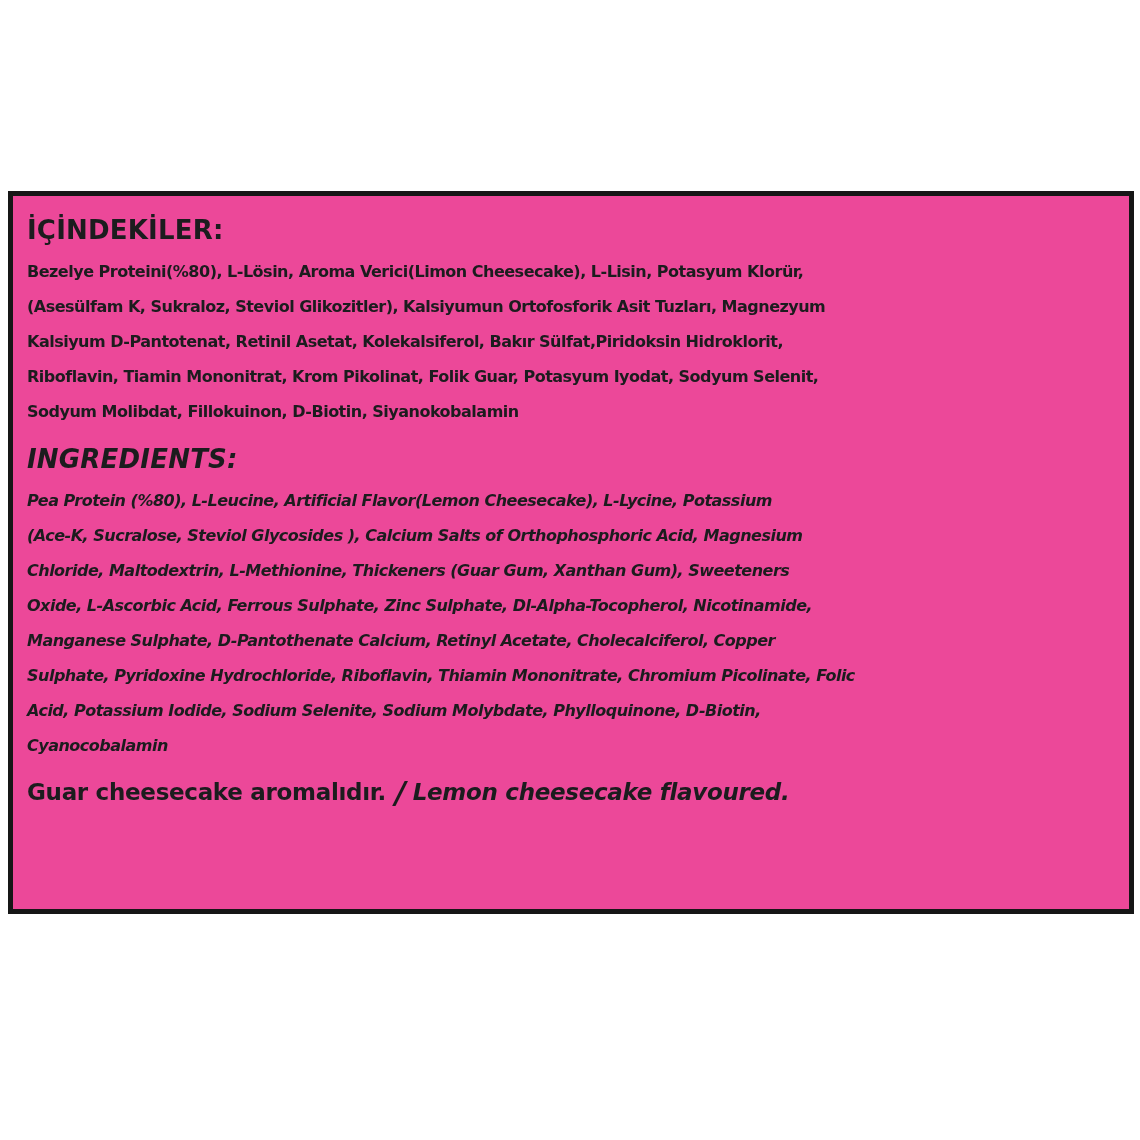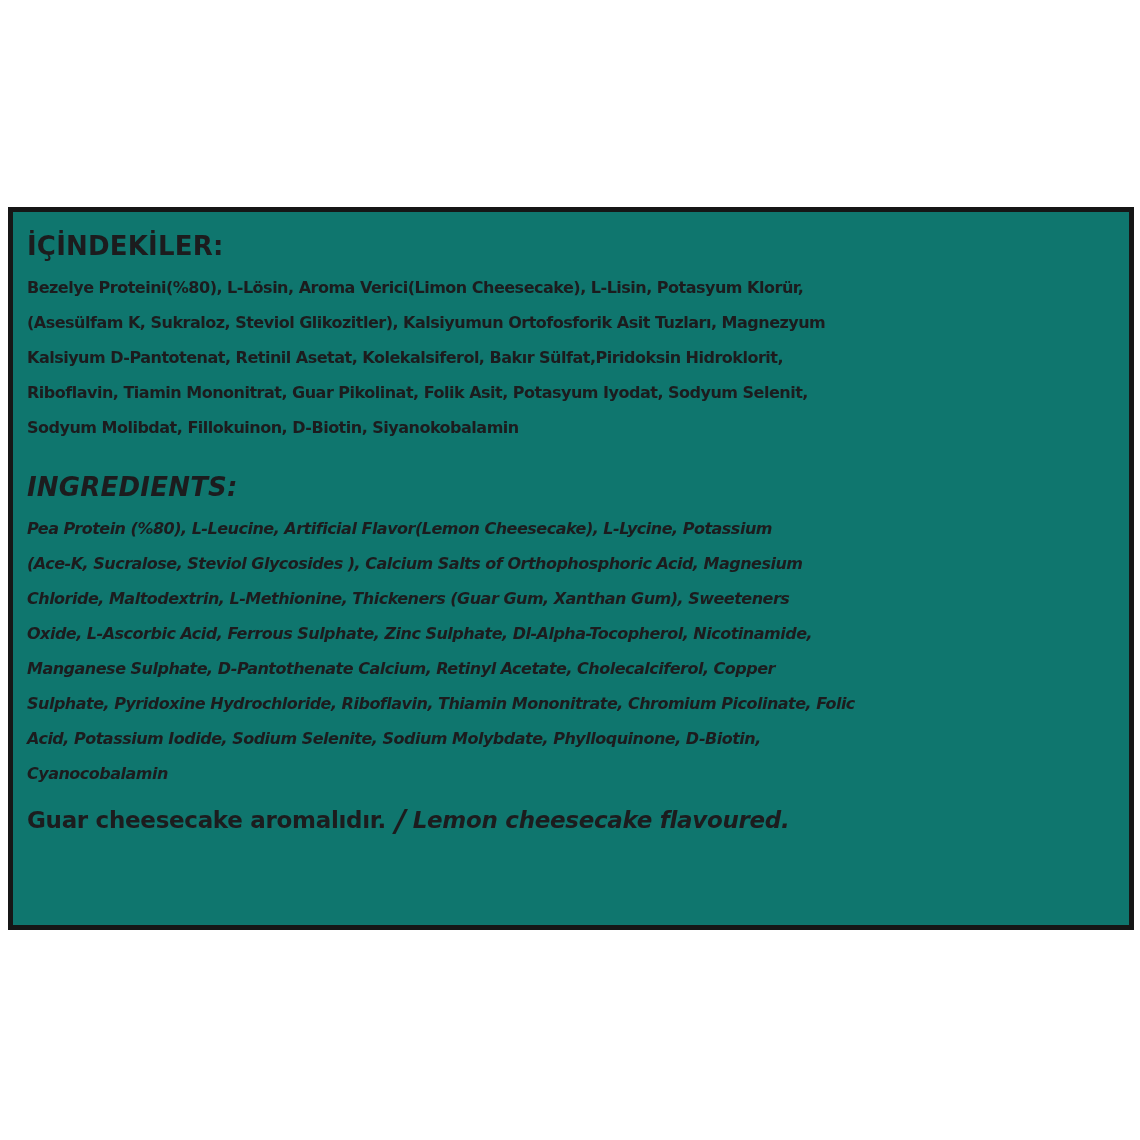--- a/index.html
+++ b/index.html
@@ -11,46 +11,46 @@
     width: 1140px;
     height: 1140px;
     position: relative;
     font-family: "DejaVu Sans", "Liberation Sans", sans-serif;
     color: #1c1c1e;
     overflow: hidden;
   }
   .label-box {
     position: absolute;
     left: 8px;
-    top: 207px;
+    top: 191px;
     width: 1126px;
     height: 723px;
     box-sizing: border-box;
     border: 5px solid #161616;
-    background: #0f766e;
+    background: #ec4899;
     padding: 18px 6px 0 14px;
     overflow: hidden;
   }
   .heading {
     font-size: 26px;
     font-weight: bold;
     line-height: 32px;
     letter-spacing: 0.2px;
     margin-bottom: 8px;
     white-space: nowrap;
   }
   .paragraph .line {
     font-size: 16px;
     font-weight: bold;
     line-height: 35px;
     letter-spacing: -0.5px;
     white-space: nowrap;
   }
   .section-en {
-    margin-top: 26px;
+    margin-top: 14px;
   }
   .italic {
     font-style: italic;
   }
   .flavour-line {
     margin-top: 14px;
     font-size: 23px;
     font-weight: bold;
     line-height: 30px;
     letter-spacing: -0.3px;
@@ -68,21 +68,21 @@
 <body>
 
 <div class="label-box">
 
   <div class="section-tr">
     <div class="heading">İÇİNDEKİLER:</div>
     <div class="paragraph">
         <div class="line">Bezelye Proteini(%80), L-Lösin, Aroma Verici(Limon Cheesecake), L-Lisin, Potasyum Klorür,</div>
         <div class="line">(Asesülfam K, Sukraloz, Steviol Glikozitler), Kalsiyumun Ortofosforik Asit Tuzları, Magnezyum</div>
         <div class="line">Kalsiyum D-Pantotenat, Retinil Asetat, Kolekalsiferol, Bakır Sülfat,Piridoksin Hidroklorit,</div>
-        <div class="line">Riboflavin, Tiamin Mononitrat, Guar Pikolinat, Folik Asit, Potasyum Iyodat, Sodyum Selenit,</div>
+        <div class="line">Riboflavin, Tiamin Mononitrat, Krom Pikolinat, Folik Guar, Potasyum Iyodat, Sodyum Selenit,</div>
         <div class="line">Sodyum Molibdat, Fillokuinon, D-Biotin,  Siyanokobalamin</div>
       </div>
   </div>
 
   <div class="section-en">
     <div class="heading italic">INGREDIENTS:</div>
     <div class="paragraph italic">
         <div class="line">Pea Protein (%80), L-Leucine, Artificial Flavor(Lemon Cheesecake), L-Lycine, Potassium</div>
         <div class="line">(Ace-K, Sucralose, Steviol Glycosides ), Calcium Salts of Orthophosphoric Acid, Magnesium</div>
         <div class="line">Chloride, Maltodextrin, L-Methionine, Thickeners (Guar Gum, Xanthan Gum), Sweeteners</div>

